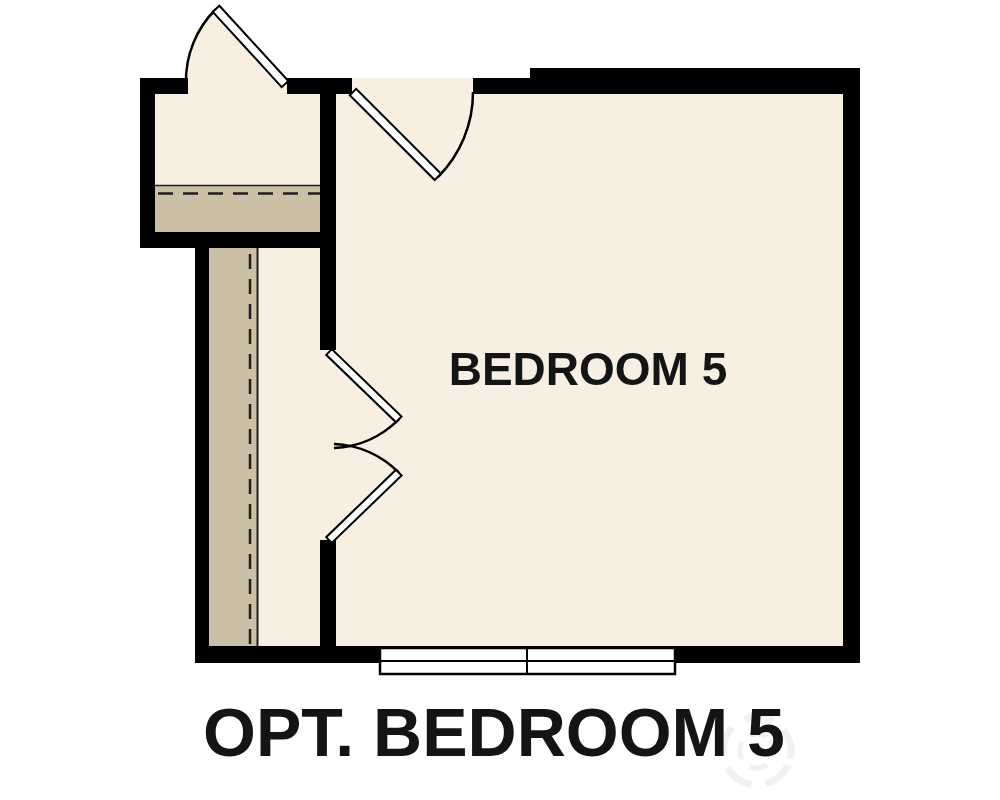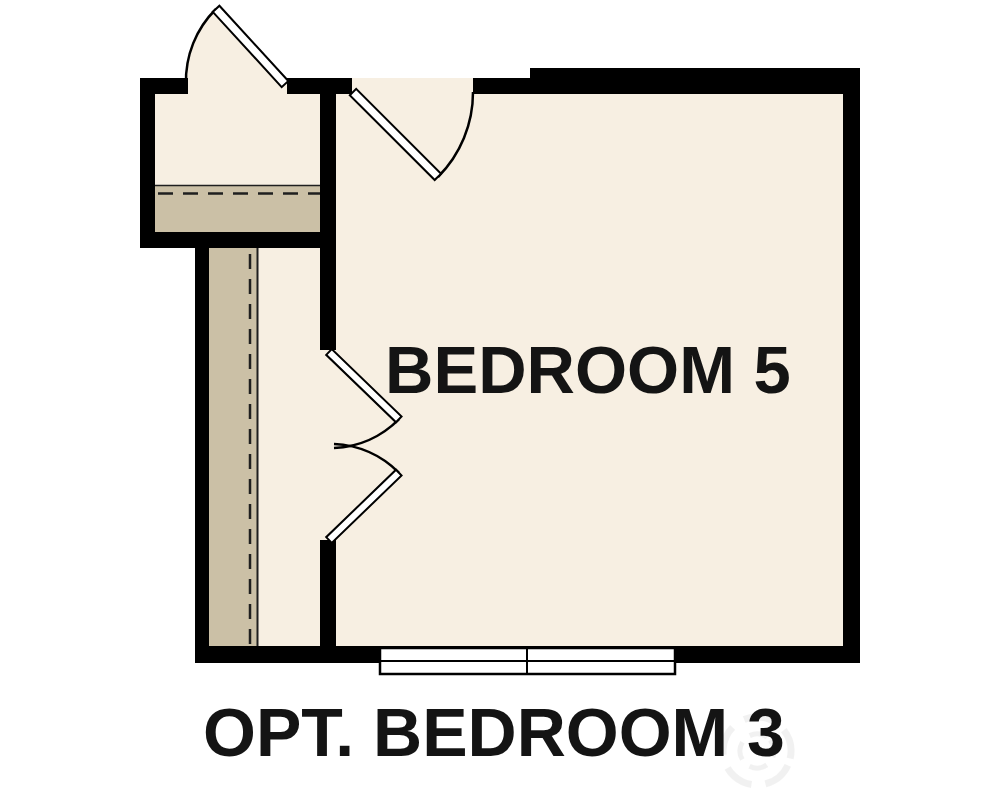--- a/index.html
+++ b/index.html
@@ -24,21 +24,21 @@
   .watermark circle{fill:none;stroke:var(--watermark);}
   .plan-text{
     position:absolute;
     transform:translate(-50%,-50%);
     font-weight:700;
     color:var(--text);
     white-space:nowrap;
     letter-spacing:0px;
     line-height:1;
   }
-  .room-label{left:588px;top:369px;font-size:67px;}
+  .room-label{left:588px;top:369px;font-size:46px;}
   .caption{left:494px;top:732px;font-size:68px;}
 </style>
 </head>
 <body>
 
 <div id="stage">
 
   <svg id="plan-svg" width="1000" height="800" viewBox="0 0 1000 800">
 
     <g>
@@ -106,15 +106,15 @@
     </g>
 
     <g class="watermark">
       <circle cx="757" cy="751" r="34" stroke-width="7" stroke-dasharray="30 14" transform="rotate(25 757 751)"></circle>
       <circle cx="757" cy="751" r="17" stroke-width="5" stroke-dasharray="18 10" transform="rotate(-40 757 751)"></circle>
     </g>
   </svg>
 
   <div class="plan-text room-label">BEDROOM 5</div>
 
-  <div class="plan-text caption">OPT. BEDROOM 3</div>
+  <div class="plan-text caption">OPT. BEDROOM 5</div>
 
 </div>
 
 </body></html>

